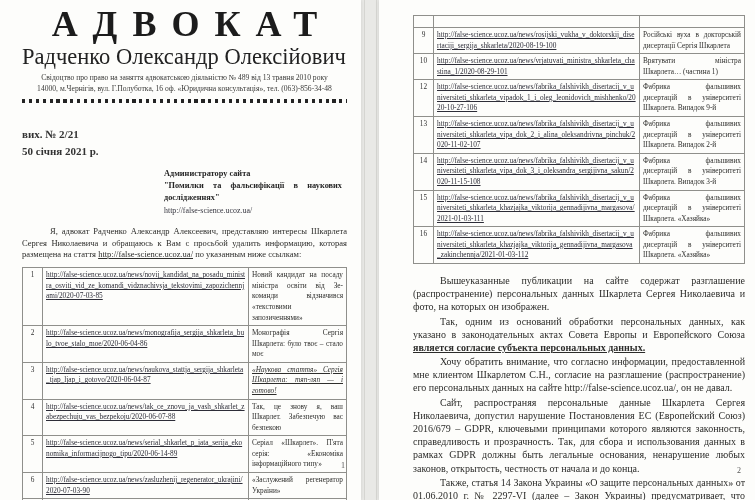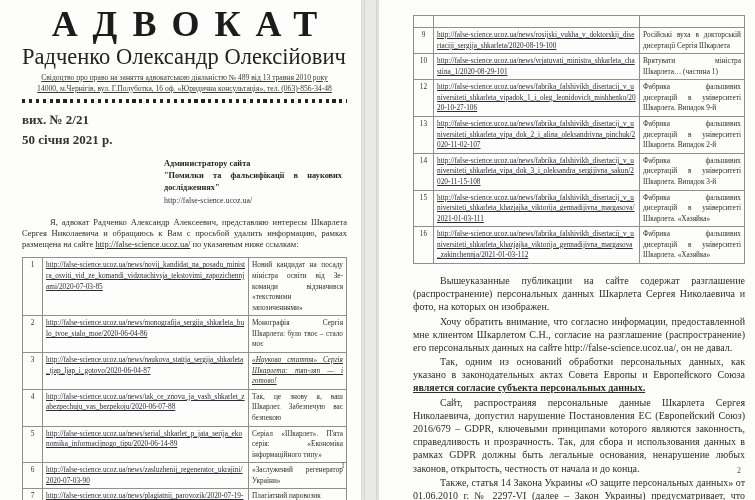--- a/index.html
+++ b/index.html
@@ -16,26 +16,26 @@
   .gap-line{position:absolute;top:0;height:500px;width:1px;background:#d6d6d2;}
   .inner-left{padding:6px 14px 0 22px;position:relative;height:494px;box-sizing:border-box;}
   .inner-right{padding:15px 10px 0 34px;position:relative;height:485px;box-sizing:border-box;}
 
   .lh-title{
     text-align:center;font-weight:bold;font-size:36px;line-height:1.05;
     letter-spacing:15px;margin-right:-15px;transform:scaleY(1.02);
     color:#1c1c1c;
   }
   .lh-name{font-size:22.5px;line-height:1.08;margin-top:1px;color:#222;}
-  .lh-small{text-align:center;font-size:7.6px;line-height:1.4;margin-top:4px;color:#3a3a38;text-decoration:underline;}
+  .lh-small{text-align:center;font-size:7.6px;line-height:1.4;margin-top:4px;color:#3a3a38;}
   .dotted-sep{
     height:3.4px;margin-top:5px;
     background:repeating-linear-gradient(90deg,#242424 0 3.1px,transparent 3.1px 6.9px);
   }
-  .ref-block{margin-top:7px;font-size:13px;font-weight:bold;line-height:1.55;color:#333;}
+  .ref-block{margin-top:23px;font-size:11px;font-weight:bold;line-height:1.55;color:#333;}
 
   .recipient{margin:8px 0 0 142px;width:178px;font-size:8.3px;line-height:1.45;}
   .recipient .u{font-weight:bold;}
   .recipient .site{text-align:justify;}
   .recipient .url{font-weight:normal;font-size:7.9px;margin-top:1px;color:#33333d;}
 
   .intro{margin-top:10px;font-size:8.5px;line-height:1.33;text-align:justify;text-indent:28px;color:#2c2c2a;}
 
   table.ltable{table-layout:fixed;width:100%;border-collapse:collapse;font-size:7.3px;}
   .mt1{margin-top:7px;}
@@ -76,21 +76,21 @@
       <div>вих. № 2/21</div>
       <div>50 січня 2021 р.</div>
     </div>
 
     <div class="recipient">
       <div class="u">Администратору сайта</div>
       <div class="u site">"Помилки та фальсифікації в наукових дослідженнях"</div>
       <div class="url">http://false-science.ucoz.ua/</div>
     </div>
 
-    <div class="intro"><span>Я, адвокат Радченко Александр Алексеевич, представляю интересы Шкарлета Сергея Николаевича и обращаюсь к Вам с просьбой удалить информацию, рамках размещена на сайте </span><span class="underl">http://false-science.ucoz.ua/</span><span> по указанным ниже ссылкам:</span></div>
+    <div class="intro"><span>Я, адвокат Радченко Александр Алексеевич, представляю интересы Шкарлета Сергея Николаевича и обращаюсь к Вам с просьбой удалить информацию, которая размещена на стаття </span><span class="underl">http://false-science.ucoz.ua/</span><span> по указанным ниже ссылкам:</span></div>
 
     <table class="ltable mt1">
       <tbody>
 
       <tr>
           <td class="numc">1</td>
           <td class="urlc"><span class="lk">http://false-science.ucoz.ua/news/novij_kandidat_na_posadu_ministra_osviti_vid_ze_komandi_vidznachivsja_tekstovimi_zapozichennjami/2020-07-03-85</span></td>
           <td class="descc">Новий кандидат на посаду міністра освіти від Зе-команди відзначився «текстовими запозиченнями»</td>
         </tr>
           <tr>
@@ -180,21 +180,21 @@
           <tr>
           <td class="numc">16</td>
           <td class="urlc"><span class="lk">http://false-science.ucoz.ua/news/fabrika_falshivikh_disertacij_v_universiteti_shkarleta_khazjajka_viktorija_gennadijivna_margasova_zakinchennja/2021-01-03-112</span></td>
           <td class="descc">Фабрика фальшивих дисертацій в університеті Шкарлета. «Хазяйка»</td>
         </tr>
         </tbody>
     </table>
 
     <div class="bodytext">
       <p>Вышеуказанные публикации на сайте содержат разглашение (распространение) персональных данных Шкарлета Сергея Николаевича и фото, на которых он изображен.</p>
+      <p><span>Так, одним из оснований обработки персональных данных, как указано в законодательных актах Совета Европы и Европейского Союза </span><span class="bu">является согласие субъекта персональных данных.</span></p>
       <p>Хочу обратить внимание, что согласно информации, предоставленной мне клиентом Шкарлетом С.Н., согласие на разглашение (распространение) его персональных данных на сайте http://false-science.ucoz.ua/, он не давал.</p>
-      <p><span>Так, одним из оснований обработки персональных данных, как указано в законодательных актах Совета Европы и Европейского Союза </span><span class="bu">является согласие субъекта персональных данных.</span></p>
       <p>Сайт, распространяя персональные данные Шкарлета Сергея Николаевича, допустил нарушение Постановления ЕС (Европейский Союз) 2016/679 – GDPR, ключевыми принципами которого являются законность, справедливость и прозрачность. Так, для сбора и использования данных в рамках GDPR должны быть легальные основания, ненарушение любых законов, открытость, честность от начала и до конца.</p>
       <p>Также, статья 14 Закона Украины «О защите персональных данных» от 01.06.2010 г. № 2297-VI (далее – Закон Украины) предусматривает, что распространение персональных данных без согласия субъекта персональных данных или уполномоченного им лица разрешается в случаях, определенных законом, и только (если это необходимо) в интересах национальной безопасности, экономического благосостояния и прав человека.</p>
     </div>
 
     <div class="pgnum pg2">2</div>
   </div>
 </div>
 
 </body></html>

